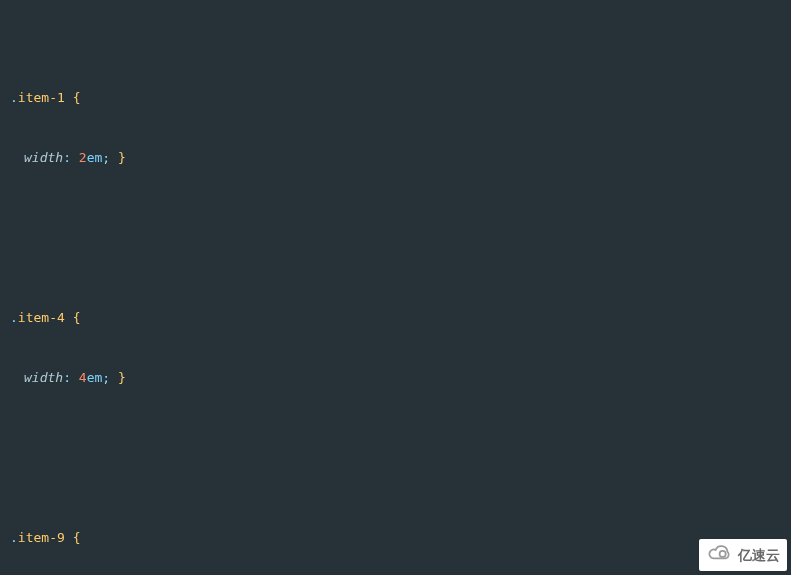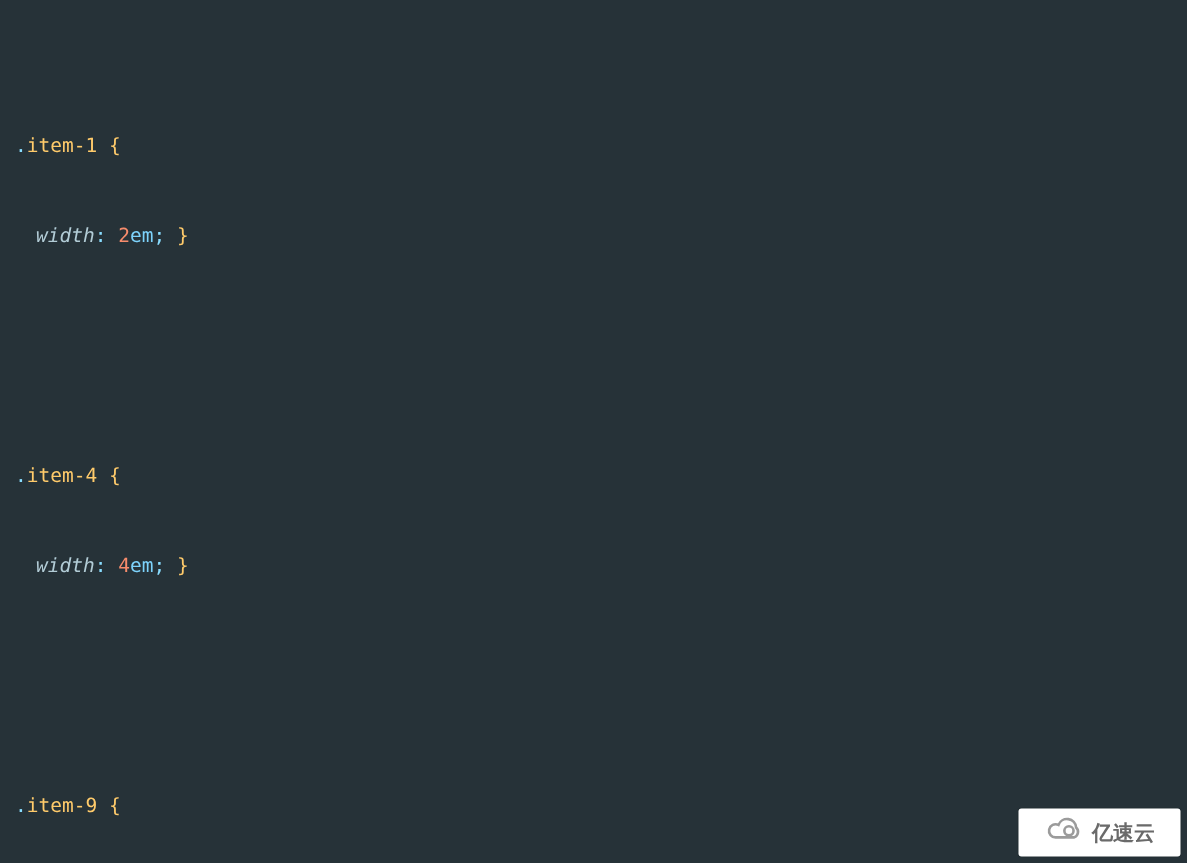--- a/index.html
+++ b/index.html
@@ -31,21 +31,21 @@
   .brace { color: #ffcb6b; }   
   .num   { color: #f78c6c; }   
   .unit  { color: #7dd3fc; }   
   .text  { color: #eeffff; }   
 
   
   .watermark {
     position: absolute;
     right: 4px;
     bottom: 4px;
-    width: 108px;
+    width: 88px;
     height: 32px;
     background: #ffffff;
     border-radius: 2px;
     display: flex;
     align-items: center;
     justify-content: center;
     gap: 4px;
     font-family: "Segoe UI", Arial, sans-serif;
     font-size: 14px;
     font-weight: 700;

